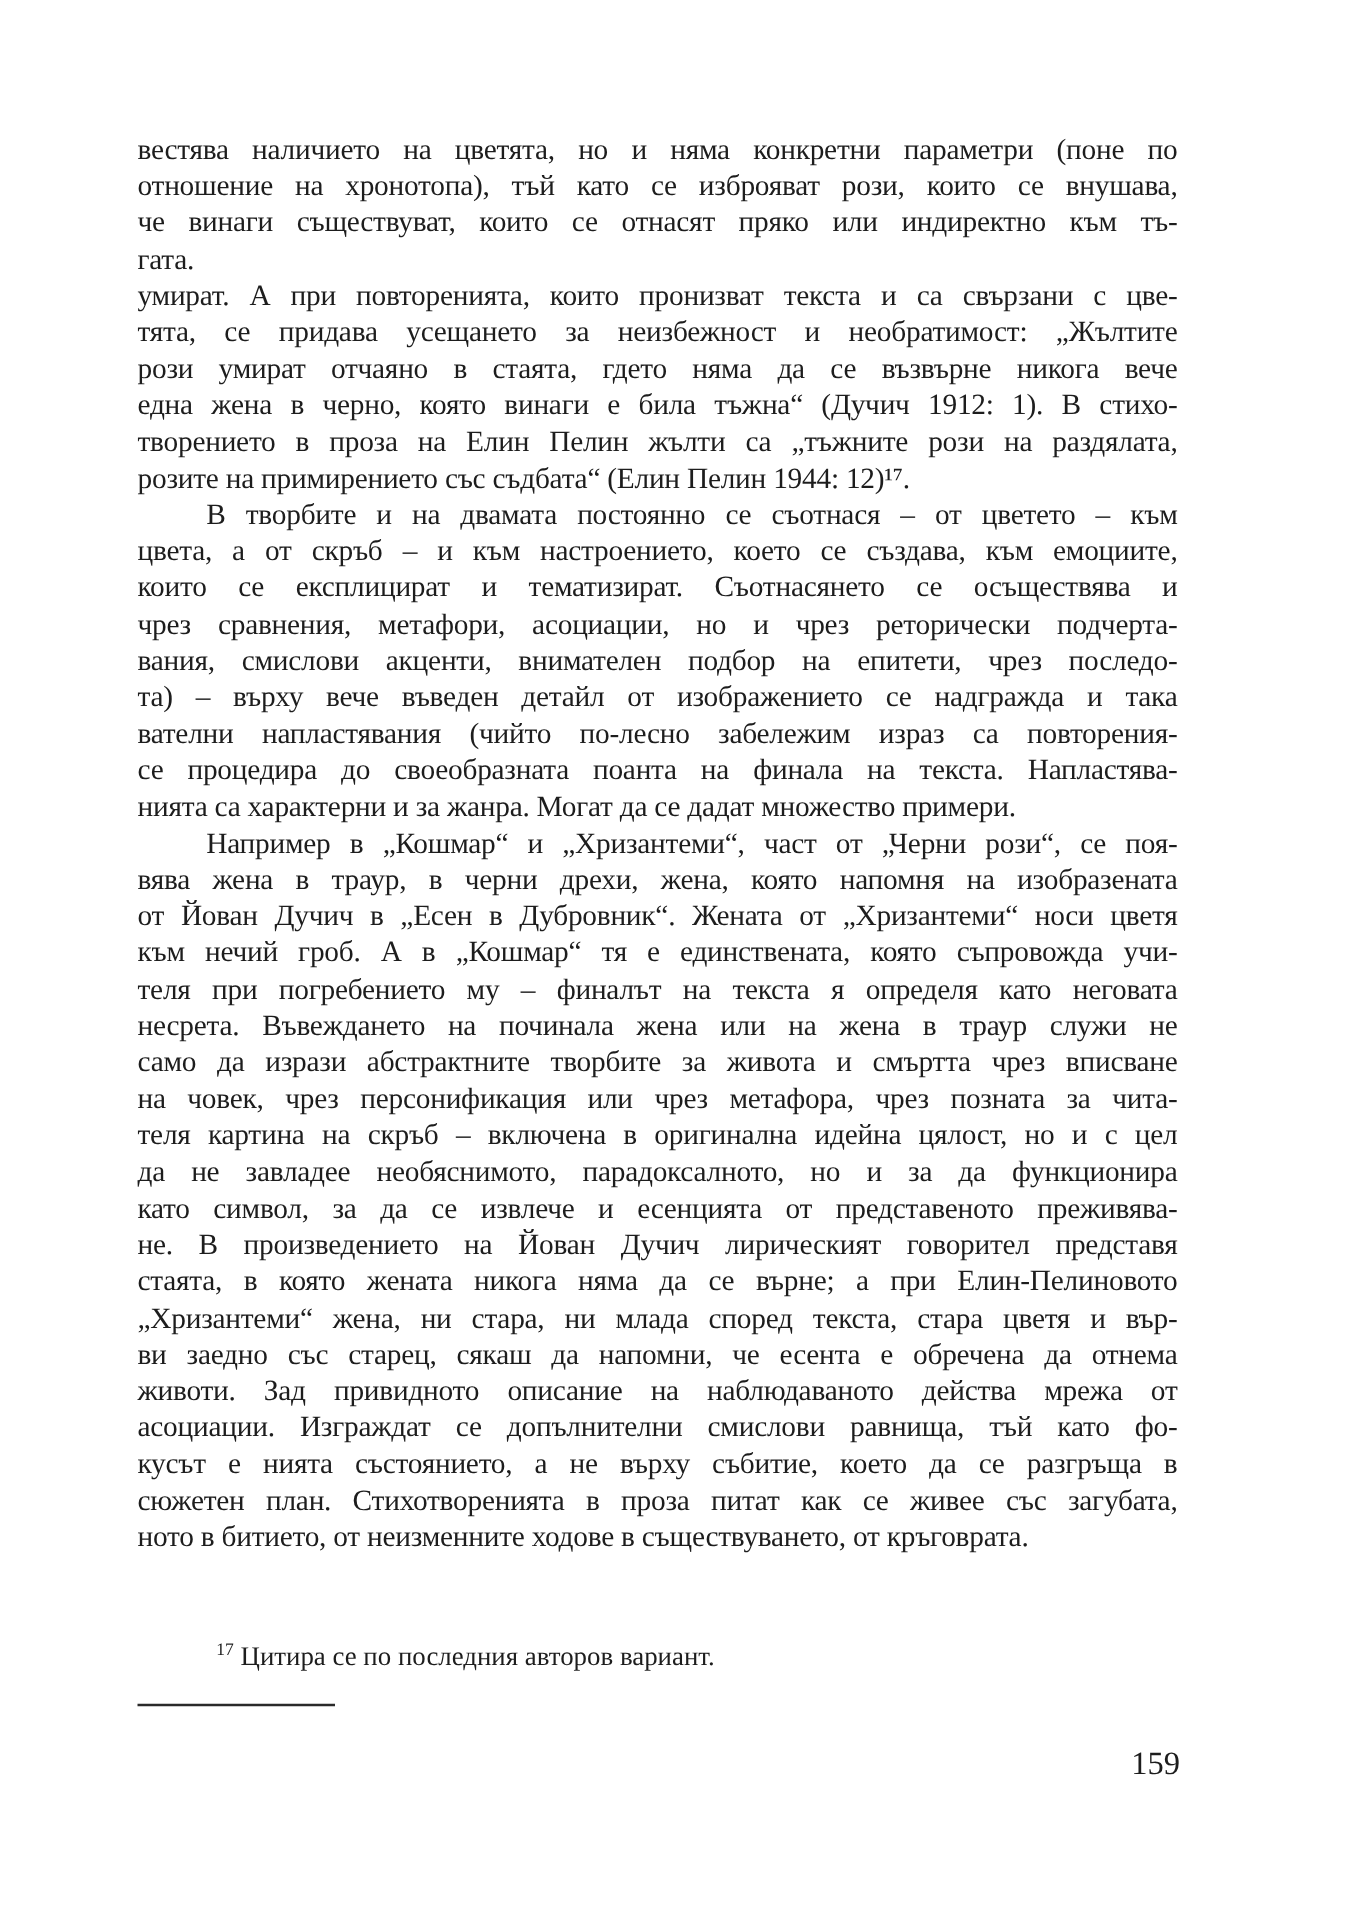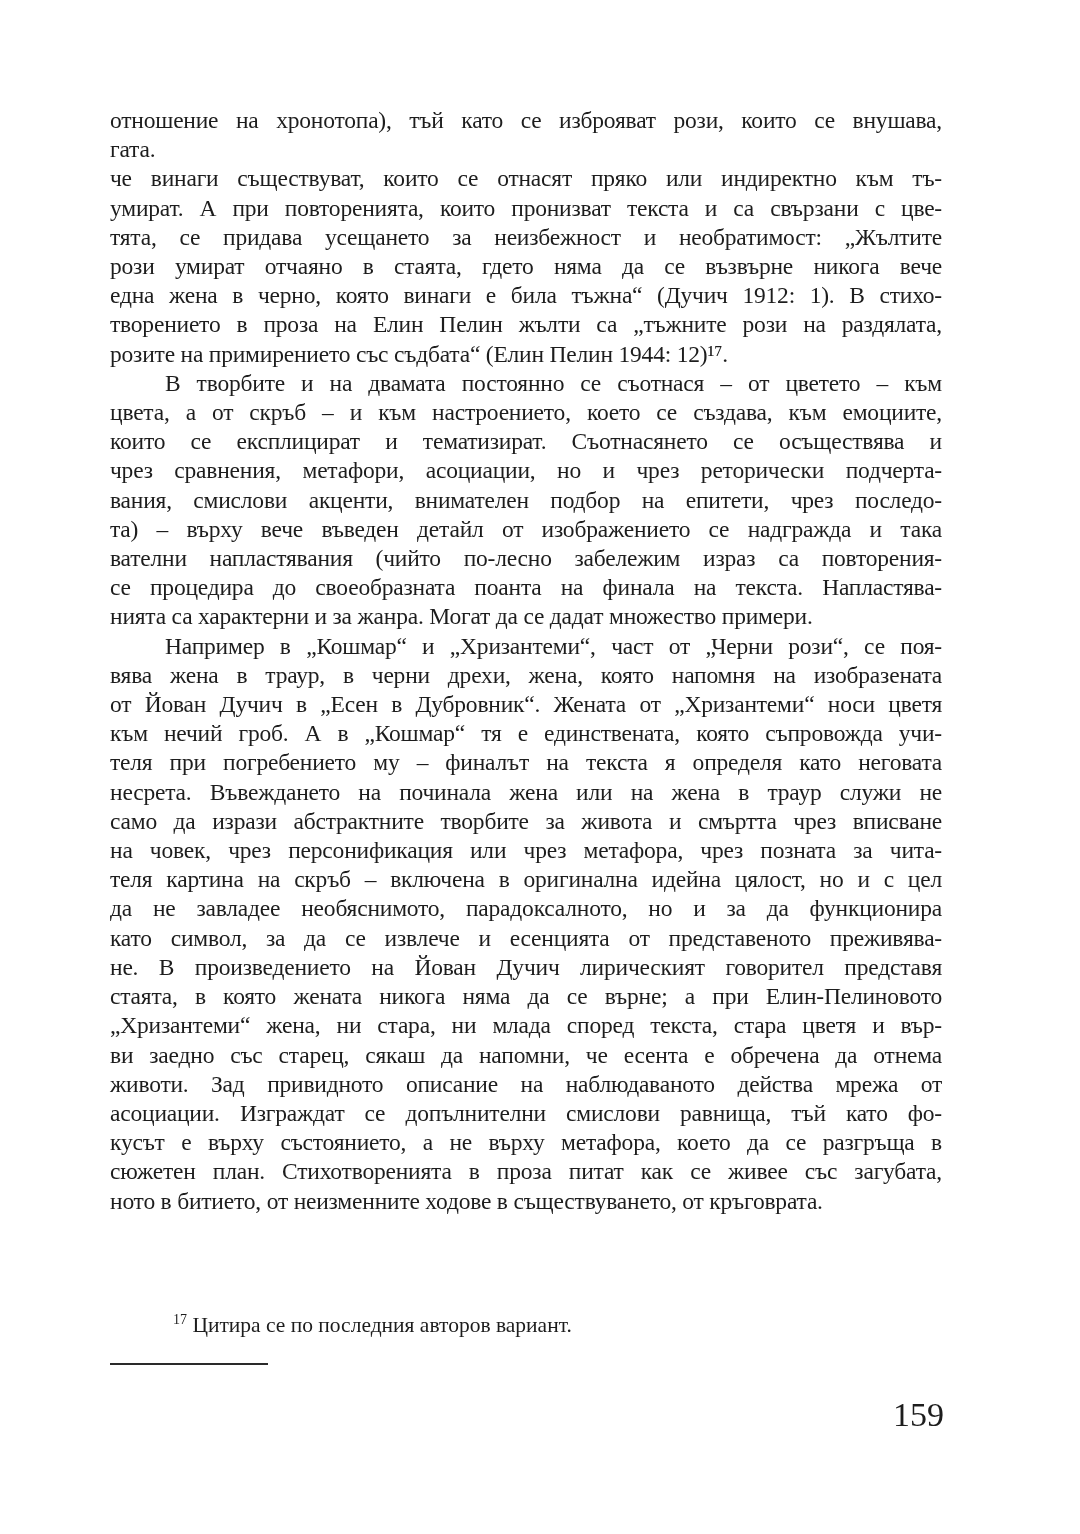--- a/index.html
+++ b/index.html
@@ -54,34 +54,35 @@
     text-indent: 63px;
   }
   .footnote sup {
     font-size: 14px;
     line-height: 0;
   }
   .page-number {
     position: absolute;
     top: 1396px;
     right: 136px;
-    font-size: 34px;
+    font-size: 26px;
   }
 </style>
 </head>
 <body>
 
 <div class="page">
 
   <div class="text-block">
 
     <div>
+      <div class="line">вестява наличието на цветята, но и няма конкретни параметри (поне по</div>
       <div class="line">отношение на хронотопа), тъй като се изброяват рози, които се внушава,</div>
+      <div class="line">че винаги съществуват, които се отнасят пряко или индиректно към тъ-</div>
       <div class="line para-end">гата.</div>
-      <div class="line">че винаги съществуват, които се отнасят пряко или индиректно към тъ-</div>
     </div>
 
     <div>
       <div class="line">умират. А при повторенията, които пронизват текста и са свързани с цве-</div>
       <div class="line">тята, се придава усещането за неизбежност и необратимост: „Жълтите</div>
       <div class="line">рози умират отчаяно в стаята, гдето няма да се възвърне никога вече</div>
       <div class="line">една жена в черно, която винаги е била тъжна“ (Дучич 1912: 1). В стихо-</div>
       <div class="line">творението в проза на Елин Пелин жълти са „тъжните рози на раздялата,</div>
       <div class="line para-end">розите на примирението със съдбата“ (Елин Пелин 1944: 12)¹⁷.</div>
     </div>
@@ -109,21 +110,21 @@
       <div class="line">на човек, чрез персонификация или чрез метафора, чрез позната за чита-</div>
       <div class="line">теля картина на скръб – включена в оригинална идейна цялост, но и с цел</div>
       <div class="line">да не завладее необяснимото, парадоксалното, но и за да функционира</div>
       <div class="line">като символ, за да се извлече и есенцията от представеното преживява-</div>
       <div class="line">не. В произведението на Йован Дучич лирическият говорител представя</div>
       <div class="line">стаята, в която жената никога няма да се върне; а при Елин-Пелиновото</div>
       <div class="line">„Хризантеми“ жена, ни стара, ни млада според текста, стара цветя и вър-</div>
       <div class="line">ви заедно със старец, сякаш да напомни, че есента е обречена да отнема</div>
       <div class="line">животи. Зад привидното описание на наблюдаваното действа мрежа от</div>
       <div class="line">асоциации. Изграждат се допълнителни смислови равнища, тъй като фо-</div>
-      <div class="line">кусът е върху състоянието, а не върху метафора, което да се разгръща в</div>
+      <div class="line">кусът е нията състоянието, а не върху събитие, което да се разгръща в</div>
       <div class="line">сюжетен план. Стихотворенията в проза питат как се живее със загубата,</div>
       <div class="line para-end">ното в битието, от неизменните ходове в съществуването, от кръговрата.</div>
     </div>
 
   </div>
 
   <div class="footnote-rule"></div>
 
   <div class="footnote"><sup>17</sup> <span>Цитира се по последния авторов вариант.</span></div>
 

